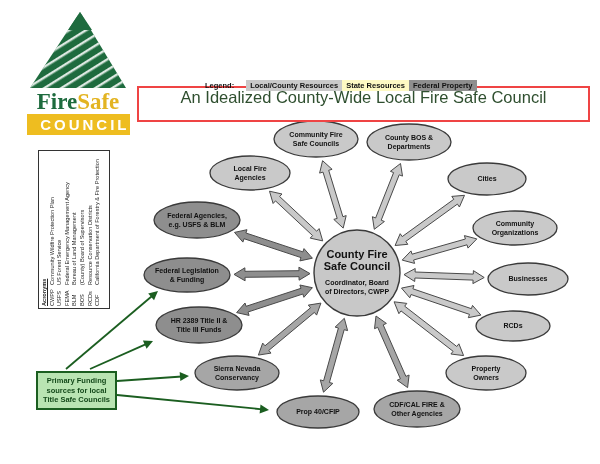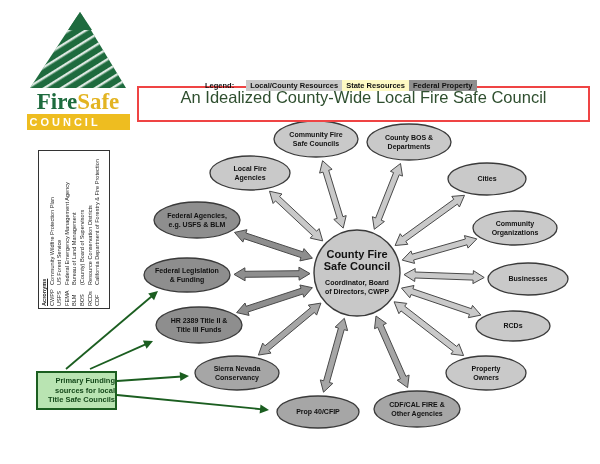--- a/index.html
+++ b/index.html
@@ -5,41 +5,41 @@
   html,body{margin:0;padding:0;}
   body{width:600px;height:464px;background:#ffffff;font-family:"Liberation Sans",sans-serif;position:relative;overflow:hidden;}
   .page{position:absolute;inset:0;background:#fff;}
 
   
   .logo{position:absolute;left:24px;top:12px;width:108px;}
   .logo svg{display:block;margin:0 auto;}
   .logo-text{text-align:center;font-family:"Liberation Serif",serif;font-weight:bold;font-size:23px;line-height:23px;letter-spacing:0;}
   .logo-text .fire{color:#1e6b3e;}
   .logo-text .safe{color:#e3b422;}
-  .logo-banner{margin:1px auto 0;width:100px;background:#eebd20;color:#ffffff;font-weight:bold;font-size:11px;letter-spacing:3px;text-align:left;padding:2px 0 2px 3px;}
+  .logo-banner{margin:1px auto 0;width:100px;background:#eebd20;color:#ffffff;font-weight:bold;font-size:15px;letter-spacing:3px;text-align:right;padding:2px 0 2px 3px;}
 
   
   .title-box{position:absolute;left:137px;top:50px;width:449px;height:32px;border:2px solid #ef4444;display:flex;justify-content:center;margin-top:36px;}
   .title-box span{color:#2f4f2f;font-size:16.5px;white-space:nowrap;}
 
   
   .legend{position:absolute;left:205px;top:80px;display:flex;align-items:center;gap:14px;font-size:7.5px;font-weight:bold;color:#111;}
   .legend .legend-label{margin-right:-2px;}
   .legend .legend-item{padding:1px 4px;}
 
   
   .acronym-box{position:absolute;left:38px;top:150px;width:70px;height:157px;border:1px solid #333;background:#fff;}
   .acronym-inner{position:absolute;left:0;top:0;width:157px;height:70px;transform:translateY(157px) rotate(-90deg);transform-origin:0 0;padding:2px 2px;box-sizing:border-box;font-size:5.6px;line-height:7.6px;color:#222;}
   .acr-heading{text-decoration:underline;font-weight:bold;}
   .acr-row{display:flex;white-space:nowrap;}
   .acr-abbr{width:21px;flex:0 0 21px;}
   .acr-full{flex:1;}
 
   
-  .funding-box{position:absolute;left:36px;top:371px;width:81px;height:39px;background:#b9e4b2;border:2px solid #1b5e20;box-sizing:border-box;display:flex;flex-direction:column;align-items:flex-end;justify-content:center;color:#14491a;font-weight:bold;font-size:7.5px;line-height:9.5px;text-align:center;}
+  .funding-box{position:absolute;left:36px;top:371px;width:81px;height:39px;background:#b9e4b2;border:2px solid #1b5e20;box-sizing:border-box;display:flex;flex-direction:column;align-items:center;justify-content:center;color:#14491a;font-weight:bold;font-size:7.5px;line-height:9.5px;text-align:center;}
 
   
   #diagram{position:absolute;left:0;top:0;z-index:1;}
   .logo,.title-box,.legend,.acronym-box,.funding-box{z-index:2;}
 </style>
 </head>
 <body>
 
 <div class="page">
 

